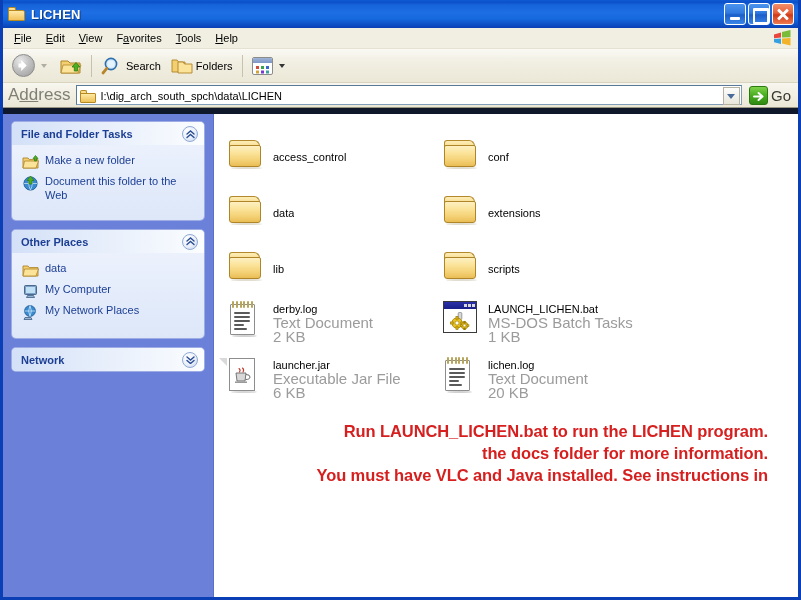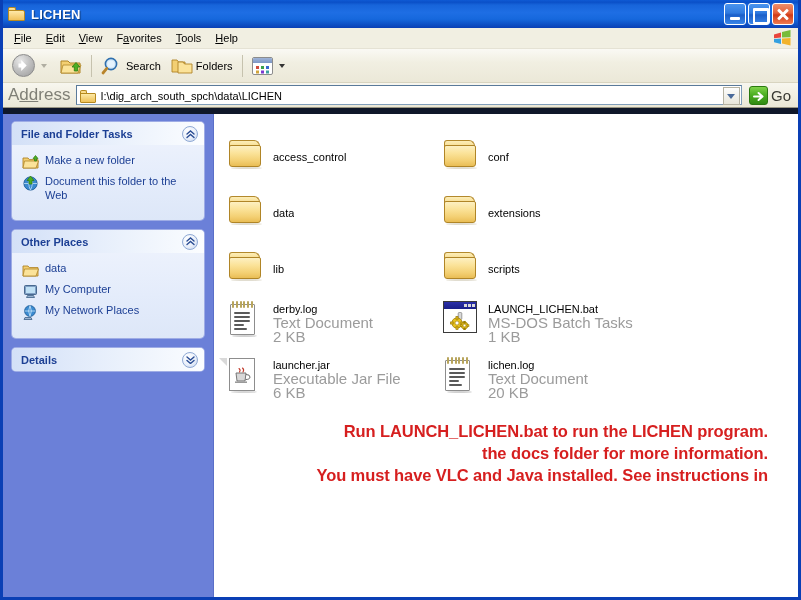--- a/index.html
+++ b/index.html
@@ -665,21 +665,21 @@
                 <path d="M3 13.5 L9 13.5 L10 15.5 L2 15.5 Z" fill="#9ab4d2" stroke="#3c5f87" stroke-width="0.8"></path>
               </svg>
             </span>
             <span class="pr-label">My Network Places</span>
           </div>
         </div>
       </div>
 
       <div class="panel">
         <div class="panel-header">
-          <span class="panel-title">Details</span>
+          <span class="panel-title">Network</span>
           <span class="chev-btn">
             <svg width="9" height="9" viewBox="0 0 9 9">
               <path d="M1 2 L4.5 5 L8 2" stroke="#2a4d94" stroke-width="1.4" fill="none" stroke-linecap="round"></path>
               <path d="M1 5.5 L4.5 8.5 L8 5.5" stroke="#2a4d94" stroke-width="1.4" fill="none" stroke-linecap="round"></path>
             </svg>
           </span>
         </div>
       </div>
 
     </div>

